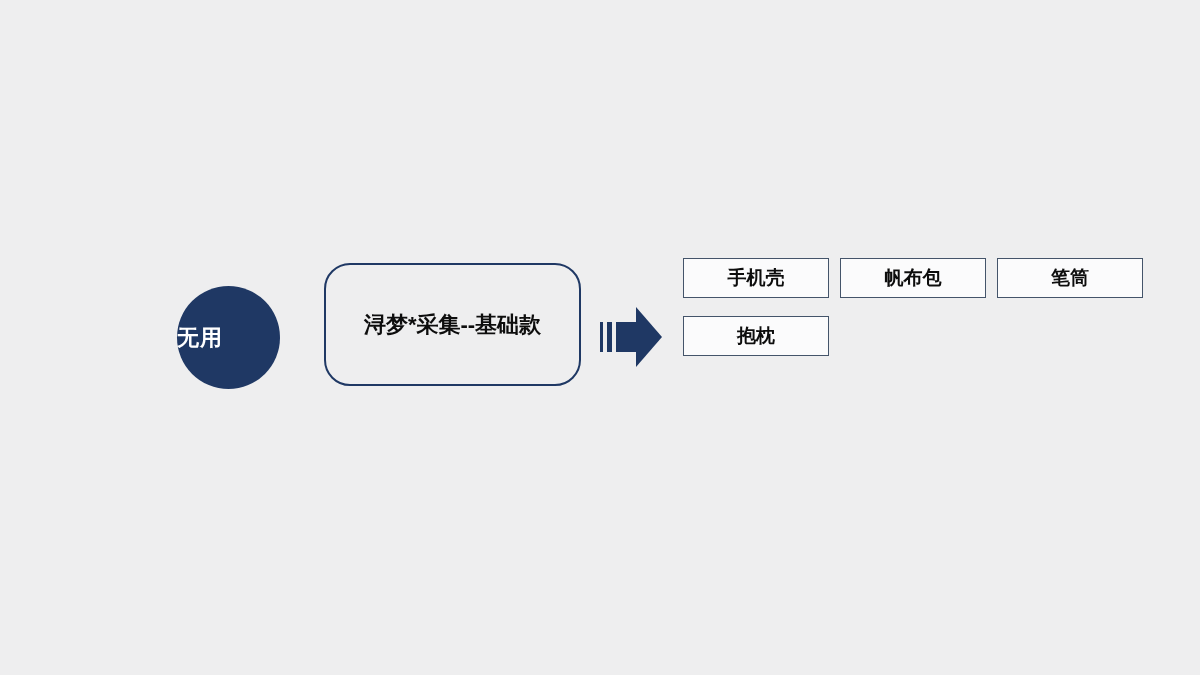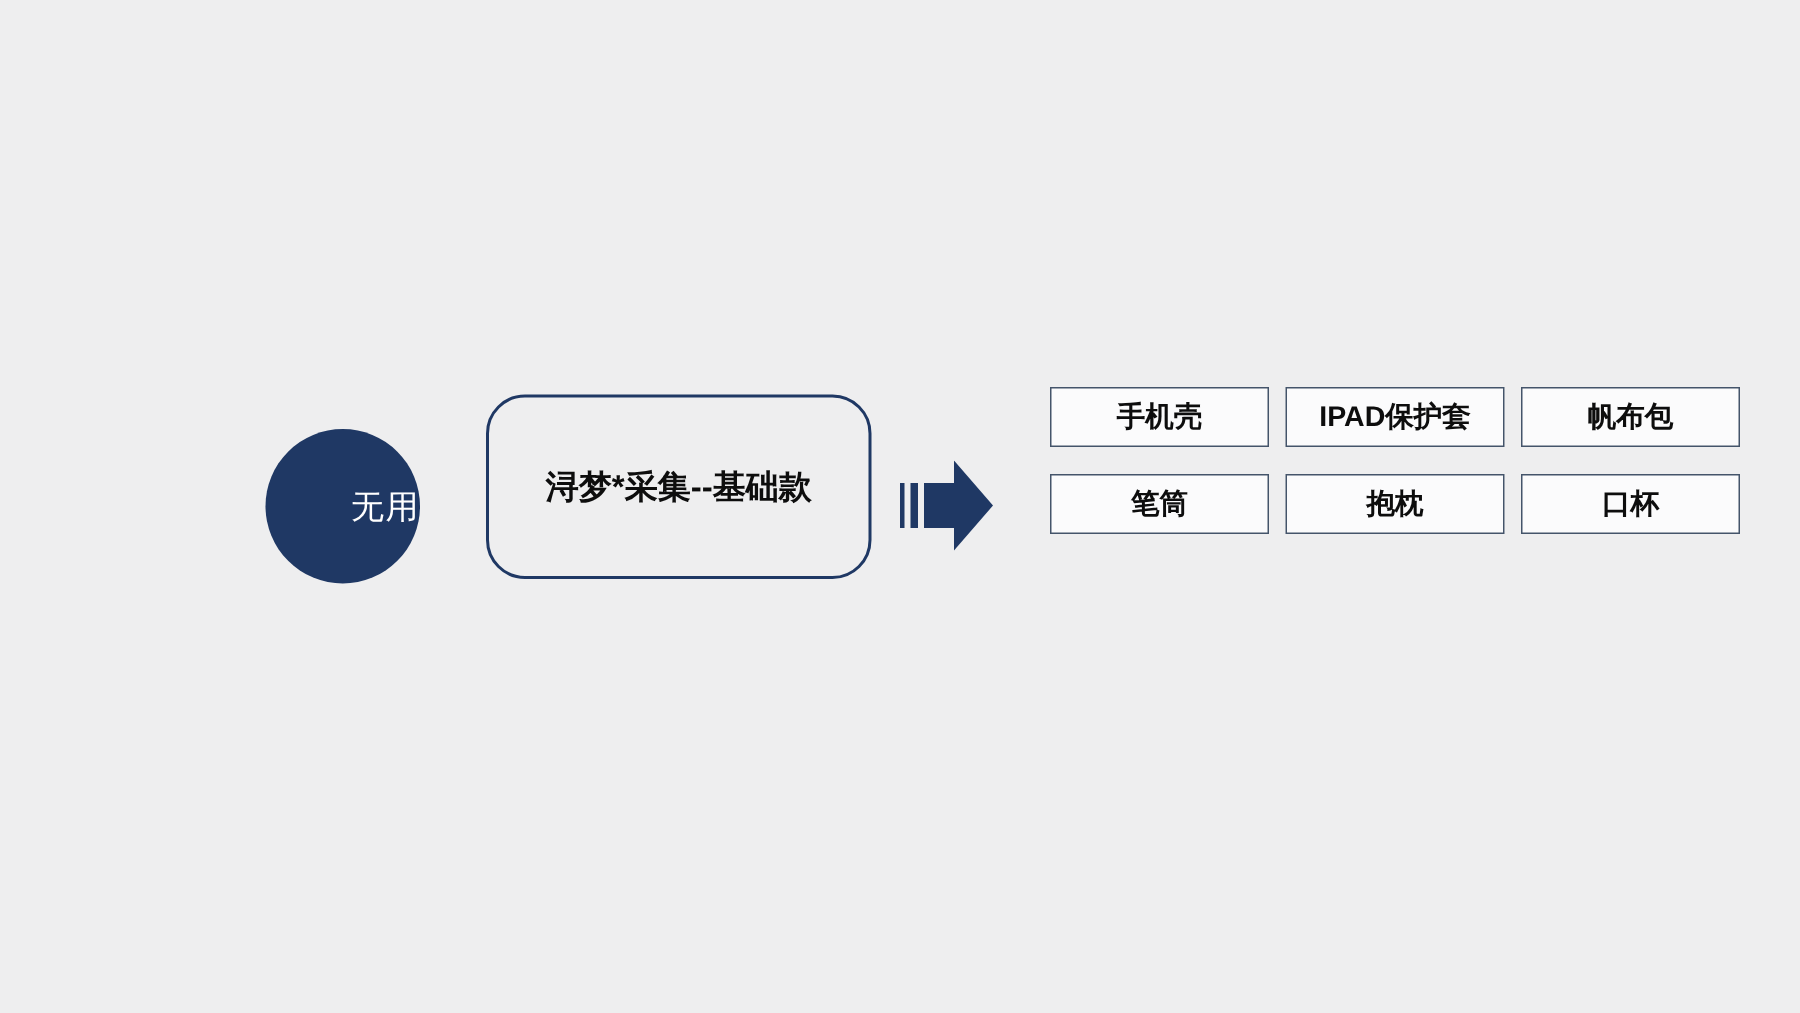--- a/index.html
+++ b/index.html
@@ -20,44 +20,44 @@
     position: relative;
     width: 1200px; height: 675px;
     background: var(--bg);
   }
   .circle-node {
     position: absolute;
     left: 177px; top: 286px;
     width: 103px; height: 103px;
     border-radius: 50%;
     background: var(--navy);
-    display: flex; align-items: center; justify-content: flex-end;
+    display: flex; align-items: center; justify-content: flex-start;
     color: #FFFFFF;
-    font-size: 22px; font-weight: normal;
+    font-size: 22px; font-weight: bold;
     letter-spacing: 1px;
   }
   .rounded-box {
     position: absolute;
     left: 324px; top: 263px;
     width: 257px; height: 123px;
     border: 2.5px solid var(--navy);
     border-radius: 26px;
     background: transparent;
     display: flex; align-items: center; justify-content: center;
     color: var(--ink);
     font-size: 22px; font-weight: bold;
   }
   .arrow-wrap {
     position: absolute;
     left: 600px; top: 307px;
     width: 63px; height: 61px;
   }
   .grid {
     position: absolute;
-    left: 700px; top: 258px;
+    left: 683px; top: 258px;
     display: grid;
     grid-template-columns: repeat(3, 146px);
     grid-auto-rows: 40px;
     column-gap: 11px;
     row-gap: 18px;
   }
   .grid-cell {
     background: var(--boxFill);
     border: 1.5px solid var(--boxBorder);
     display: flex; align-items: center; justify-content: center;
@@ -85,29 +85,23 @@
       <rect x="16" y="15" width="21" height="30" fill="#1F3864"></rect>
       <polygon points="36,0 62,30 36,60" fill="#1F3864"></polygon>
     </svg>
   </div>
 
   <div class="grid">
     <div class="grid-cell">
       <span>手机壳</span>
     </div>
     <div class="grid-cell">
-      <span>IPAD保护套</span>
-    </div>
-    <div class="grid-cell">
       <span>帆布包</span>
     </div>
     <div class="grid-cell">
       <span>笔筒</span>
     </div>
     <div class="grid-cell">
       <span>抱枕</span>
     </div>
-    <div class="grid-cell">
-      <span>口杯</span>
-    </div>
   </div>
 
 </div>
 
 </body></html>

